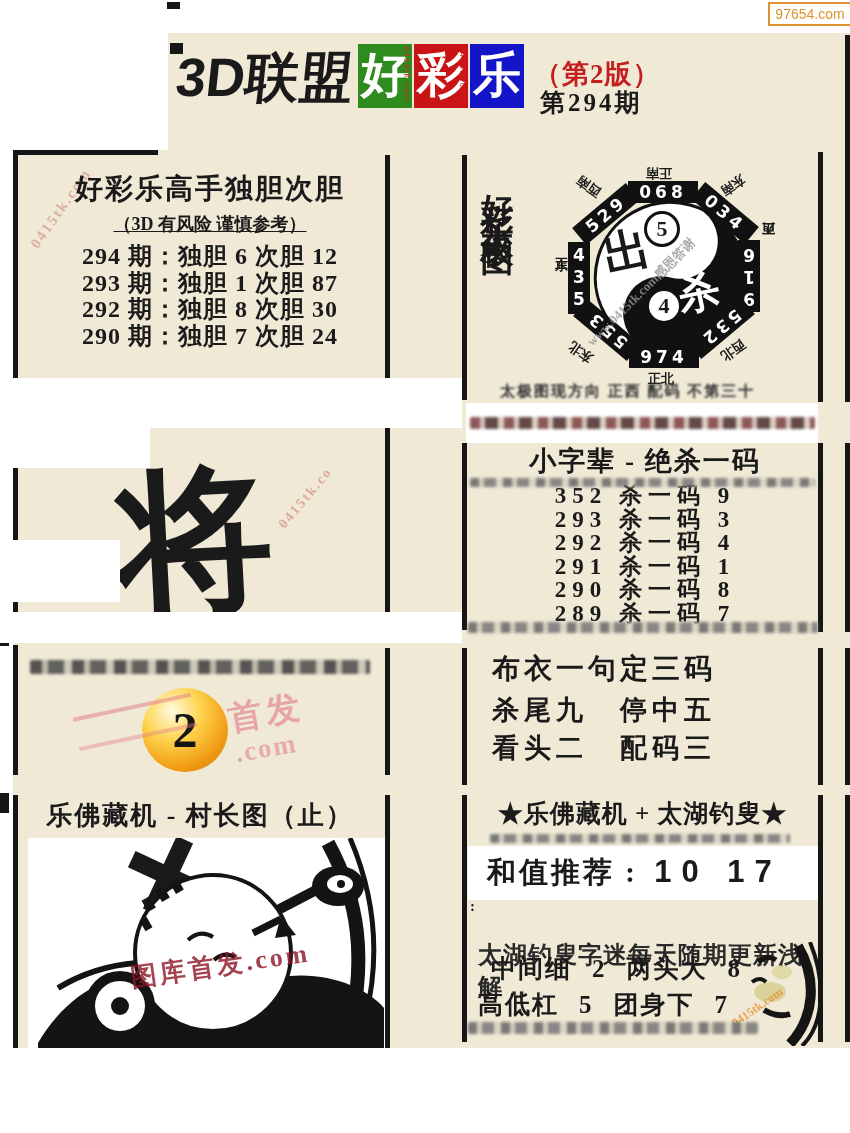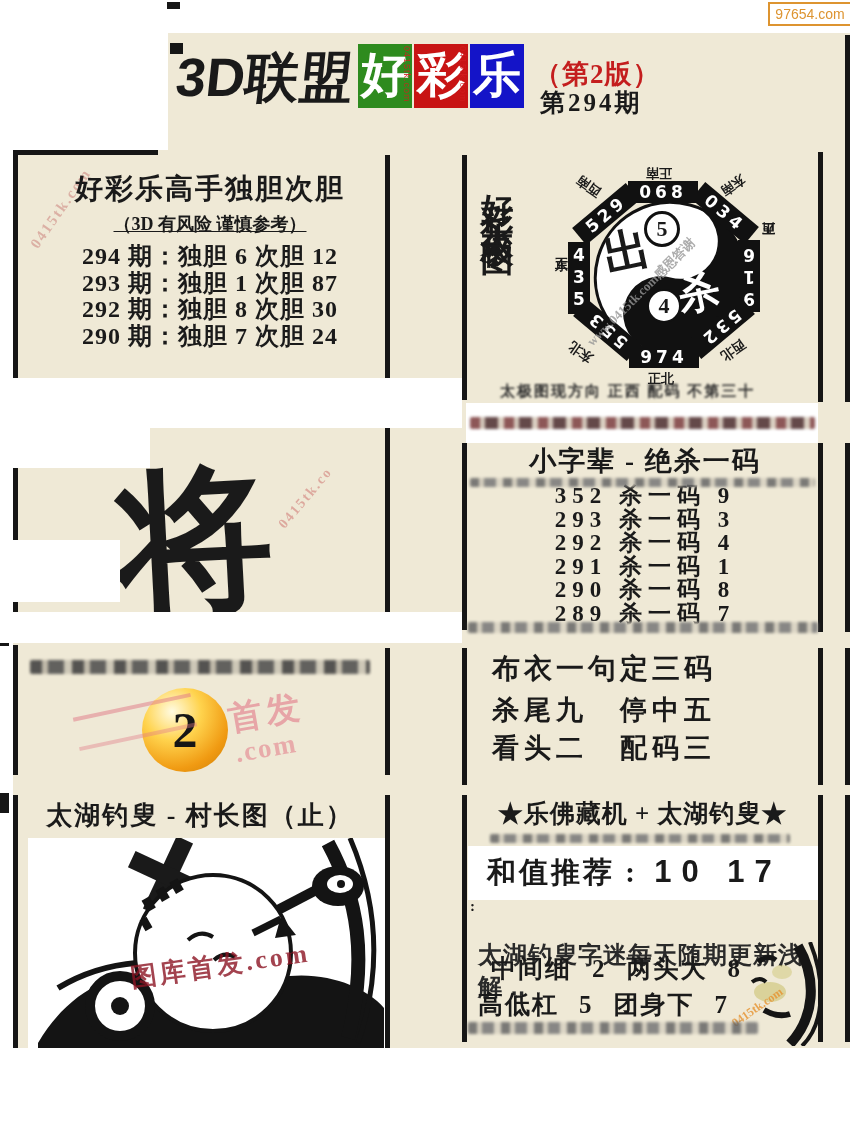--- a/index.html
+++ b/index.html
@@ -106,21 +106,21 @@
   <div class="txt" style="left:115px;top:452px;font-size:158px;line-height:180px;transform:rotate(-3deg);">将</div>
   <div class="wm" style="left:268px;top:490px;transform:rotate(-50deg);color:rgba(200,90,90,.45);font-size:14px;letter-spacing:2px;">0415tk.co</div>
 
   <div class="bar bar-dark" style="left:30px;top:660px;width:340px;height:14px;"></div>
   <div class="ball" style="left:142px;top:688px;">2</div>
   <div class="wm" style="left:228px;top:690px;transform:rotate(-10deg);color:rgba(225,120,135,.6);font-size:34px;letter-spacing:4px;">首发</div>
   <div class="wm" style="left:235px;top:733px;transform:rotate(-10deg);color:rgba(225,120,135,.55);font-size:27px;letter-spacing:2px;">.com</div>
   <div class="wm" style="left:75px;top:705px;width:120px;height:26px;transform:rotate(-12deg);
               border-top:4px solid rgba(225,120,135,.5);border-bottom:4px solid rgba(225,120,135,.4);"></div>
 
-  <div class="txt center" style="left:40px;top:798px;width:320px;font-size:26px;letter-spacing:2px;">太湖钓叟 - 村长图（止）</div>
+  <div class="txt center" style="left:40px;top:798px;width:320px;font-size:26px;letter-spacing:2px;">乐佛藏机 - 村长图（止）</div>
   <div class="redact" style="left:28px;top:838px;width:357px;height:210px;"></div>
   <svg class="abs" style="left:28px;top:838px;z-index:6;" width="357" height="210" viewBox="0 0 357 210">
     <path d="M10,205 C60,120 150,120 200,160 C260,120 330,140 356,170 L356,210 L10,210 Z" fill="#141414"></path>
     <path d="M30,150 C80,120 140,118 180,135" stroke="#141414" stroke-width="6" fill="none"></path>
     <path d="M300,5 C330,60 340,120 320,200" stroke="#141414" stroke-width="14" fill="none"></path>
     <path d="M322,0 C352,70 352,140 330,205" stroke="#141414" stroke-width="5" fill="none"></path>
     <path d="M225,85 L292,50" stroke="#141414" stroke-width="10"></path>
     <g transform="translate(140,38) rotate(25)">
       <rect x="-9" y="-40" width="18" height="80" fill="#1a1a1a"></rect>
       <rect x="-40" y="-9" width="80" height="18" fill="#1a1a1a"></rect>

